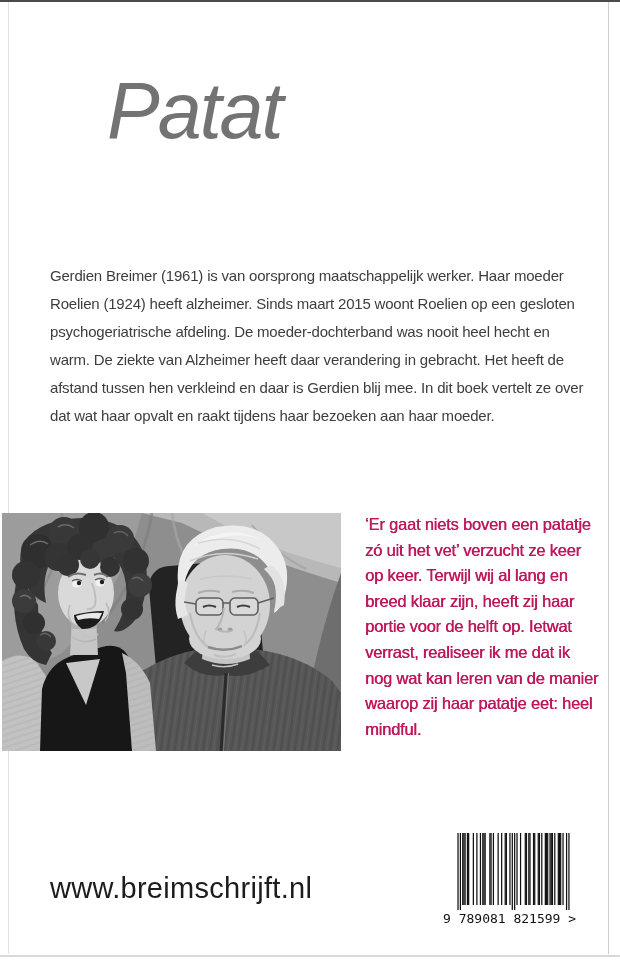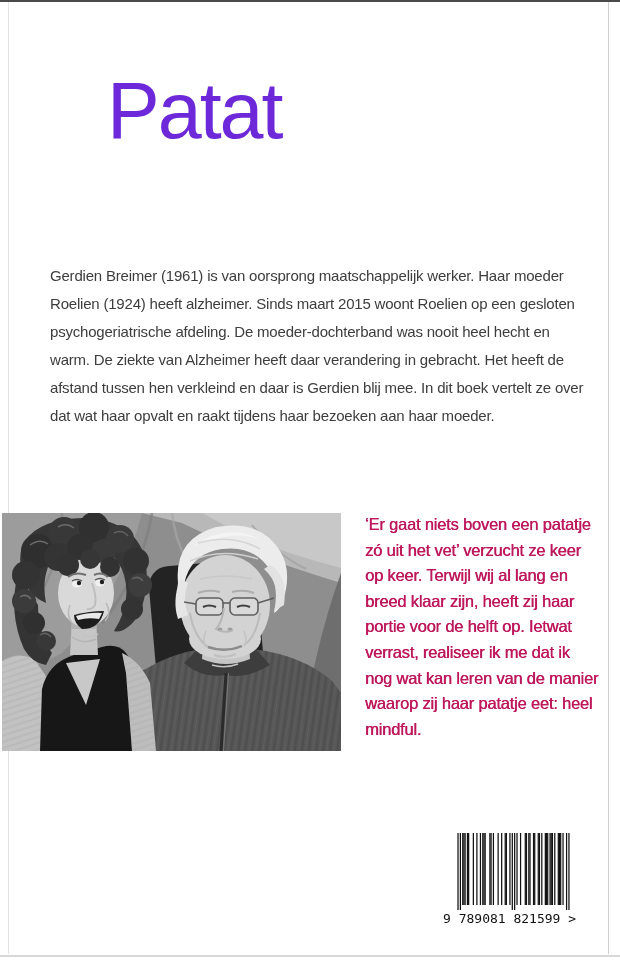--- a/index.html
+++ b/index.html
@@ -32,21 +32,21 @@
 </style>
 </head>
 <body>
 
 <div class="page">
   <div class="edge-top"></div>
   <div class="edge-left"></div>
   <div class="edge-right"></div>
   <div class="edge-bottom"></div>
 
-  <div class="title" style="color: #6d28d9;">
+  <div class="title" style="color: #737373; font-style: italic;">
     <div class="l1">Patat</div>
   </div>
 
   <div class="bio" style="color: rgb(61, 61, 61);">Gerdien Breimer (1961) is van oorsprong maatschappelijk werker. Haar moeder Roelien (1924) heeft alzheimer. Sinds maart 2015 woont Roelien op een gesloten psychogeriatrische afdeling. De moeder-dochterband was nooit heel hecht en warm. De ziekte van Alzheimer heeft daar verandering in gebracht. Het heeft de afstand tussen hen verkleind en daar is Gerdien blij mee. In dit boek vertelt ze over dat wat haar opvalt en raakt tijdens haar bezoeken aan haar moeder.</div>
 
   <div class="photo">
     <svg viewBox="0 0 339 238" preserveAspectRatio="none">
       <defs>
         <pattern id="rib" width="7" height="10" patternUnits="userSpaceOnUse" patternTransform="rotate(8)">
           <line x1="1" y1="0" x2="1" y2="10" stroke="#484848" stroke-width="2.2"></line>
@@ -160,20 +160,21 @@
       <path d="M104,90 Q110,100 103,108" stroke="#b9b9b9" stroke-width="1.5" fill="none"></path>
       <path d="M72,102 Q88,98 102,98 Q98,116 80,116 Q72,110 72,102 Z" fill="#1c1c1c"></path>
       <path d="M74,103 Q88,99 100,100 L97,106 Q86,104 76,107 Z" fill="#e9e9e9"></path>
       <path d="M80,122 Q88,126 96,121" stroke="#c3c3c3" stroke-width="1.5" fill="none"></path>
       <path d="M70,124 Q82,132 94,126" stroke="#b5b5b5" stroke-width="1.5" fill="none"></path>
     </svg>
   </div>
 
   <div class="quote" style="color: #be185d;">‘Er gaat niets boven een patatje zó uit het vet’ verzucht ze keer op keer. Terwijl wij al lang en breed klaar zijn, heeft zij haar portie voor de helft op. Ietwat verrast, realiseer ik me dat ik nog wat kan leren van de manier waarop zij haar patatje eet: heel mindful.</div>
 
+  <div class="website">www.breimschrijft.nl</div>
 
   <div class="barcode">
     <div class="bars-wrap">
       <svg width="113" height="77" viewBox="0 0 112.2 77">
           <rect x="0.00" y="0" width="1.24" height="77" fill="#111111"></rect>
           <rect x="2.36" y="0" width="1.24" height="77" fill="#111111"></rect>
           <rect x="4.72" y="0" width="1.24" height="72" fill="#111111"></rect>
           <rect x="5.90" y="0" width="1.24" height="72" fill="#111111"></rect>
           <rect x="7.08" y="0" width="1.24" height="72" fill="#111111"></rect>
           <rect x="9.44" y="0" width="1.24" height="72" fill="#111111"></rect>

